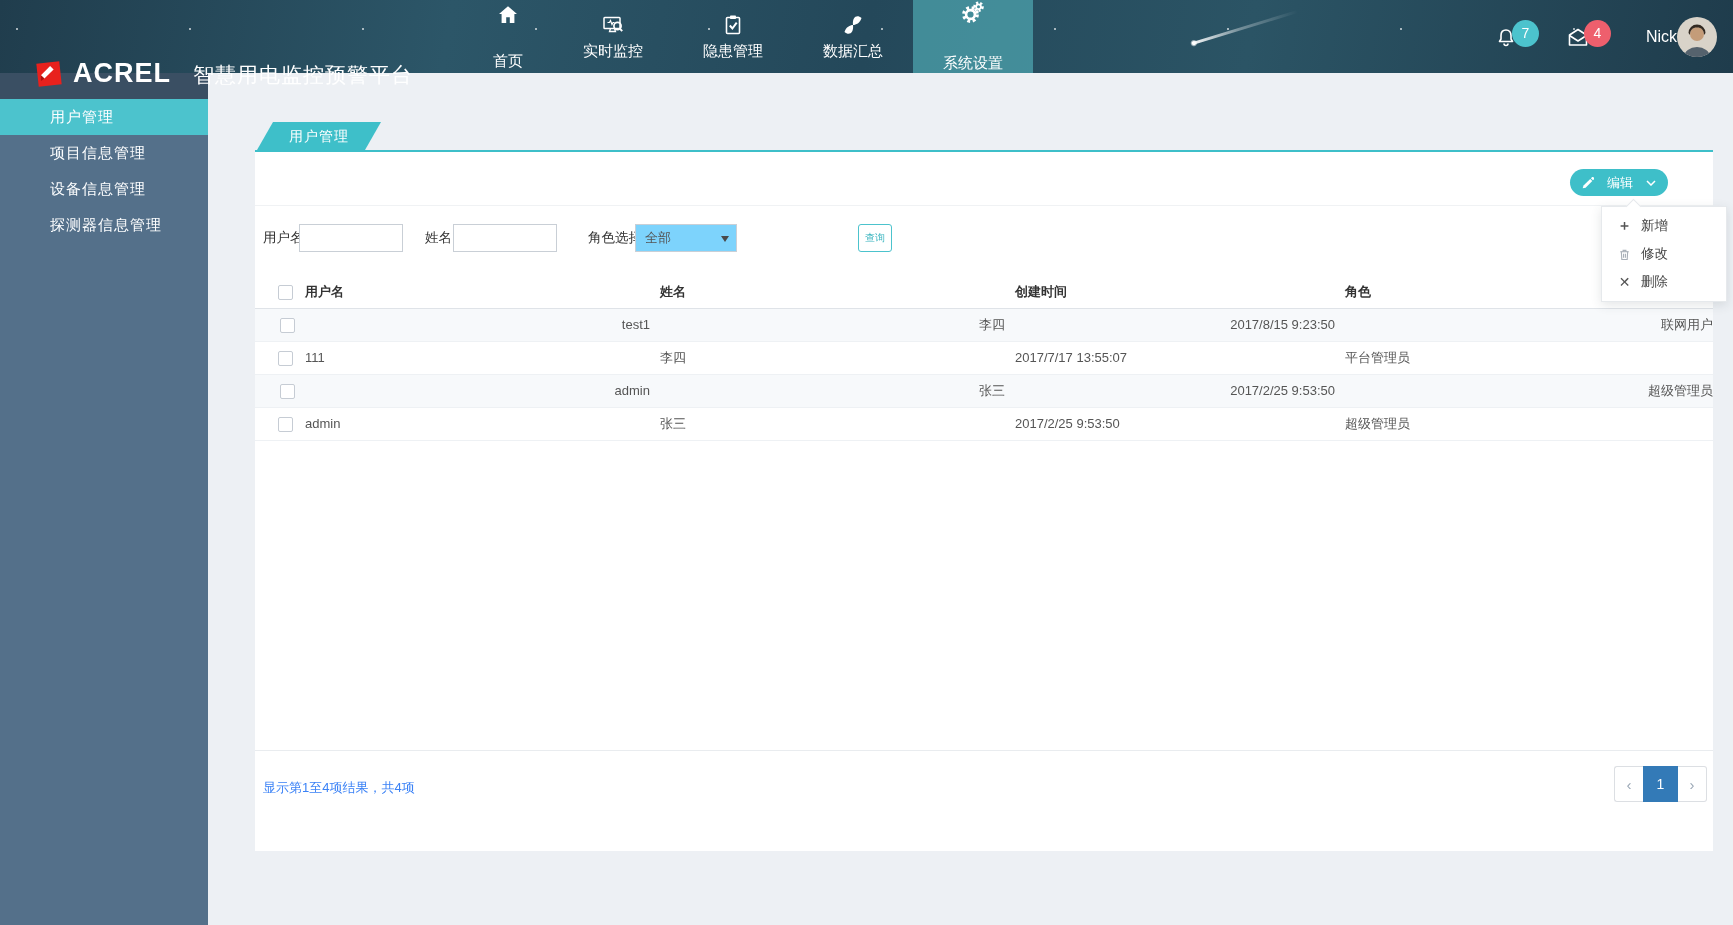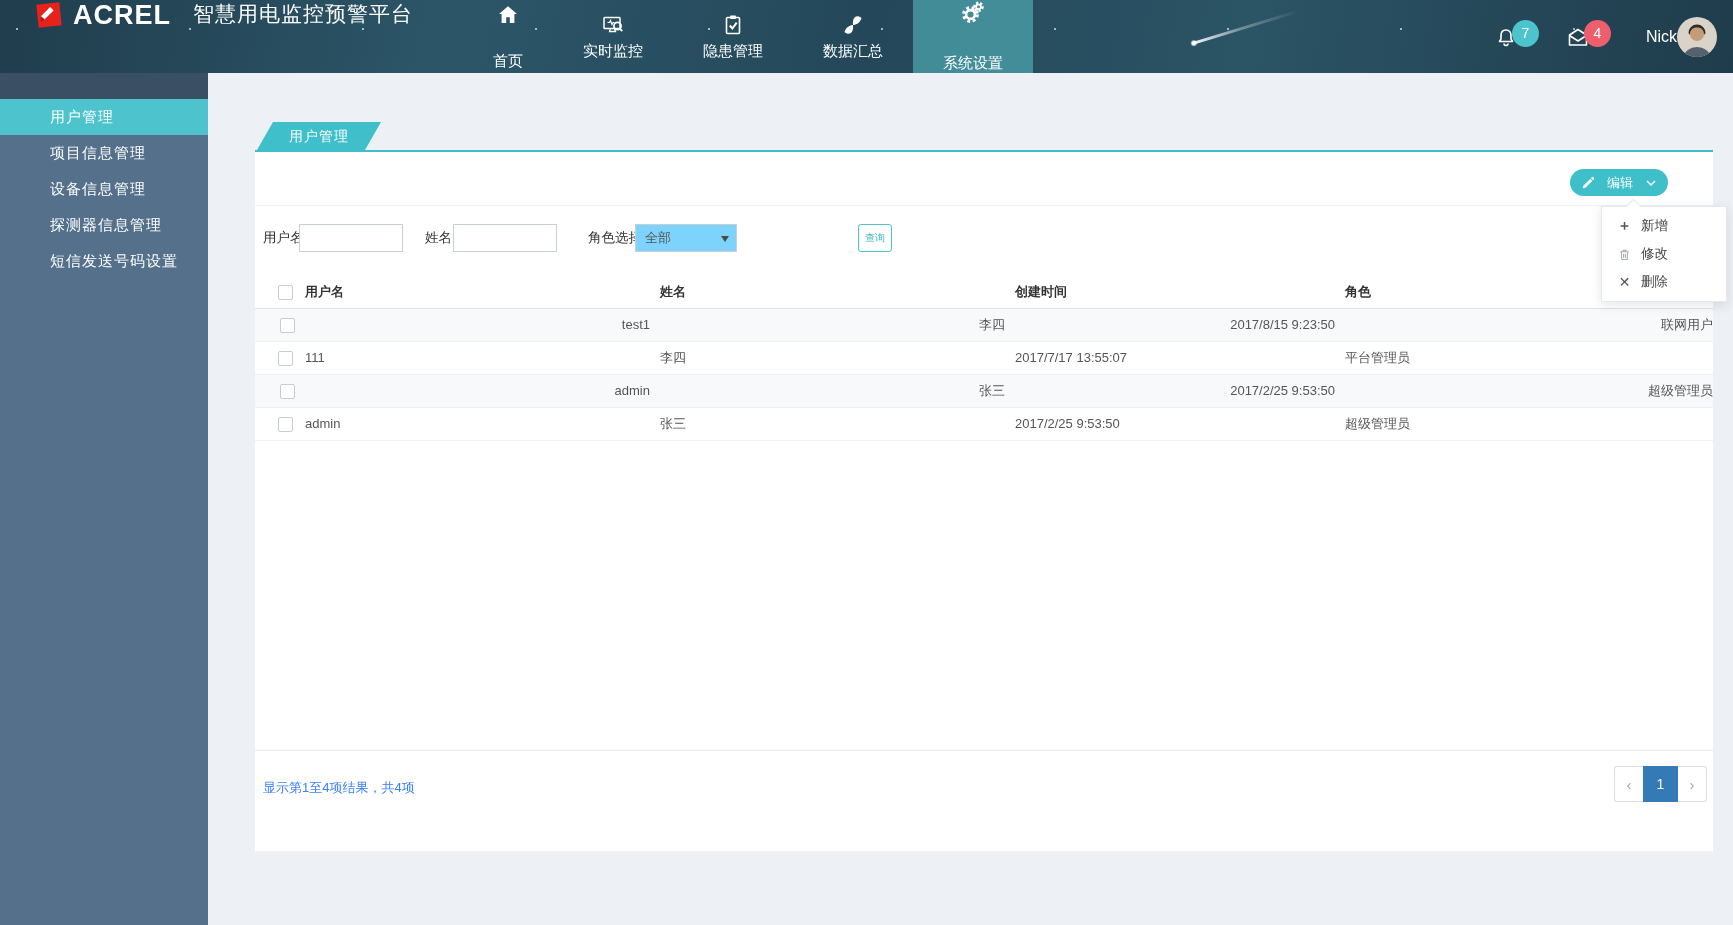--- a/index.html
+++ b/index.html
@@ -22,21 +22,21 @@
       linear-gradient(100deg,#203d4d 0%,#2c5668 26%,#24485a 50%,#2b5465 72%,#1f3c4c 100%);
     background-size:173px 61px,149px 47px,121px 53px,97px 37px,141px 67px,100% 100%;
     background-repeat:repeat,repeat,repeat,repeat,repeat,no-repeat;
     color:#fff; z-index:5;
   }
   .comet { position:absolute; left:1190px; top:26px; width:110px; height:3px; border-radius:2px;
     background:linear-gradient(90deg, rgba(255,255,255,.95) 0%, rgba(255,255,255,.35) 45%, rgba(255,255,255,0) 100%);
     transform:rotate(-17deg); }
   .comet::before { content:""; position:absolute; left:-2px; top:-2px; width:7px; height:7px; border-radius:50%;
     background:radial-gradient(circle,#fff 30%,rgba(255,255,255,0) 75%); }
-  .brand { position:absolute; left:34px; top:0; height:89px; display:flex; align-items:flex-start; }
+  .brand { position:absolute; left:34px; top:0; height:89px; display:flex; align-items:flex-end; }
   .logo-mark { width:30px; height:30px; margin-right:9px; }
   .logo-text { font-size:27px; font-weight:bold; letter-spacing:1px; }
   .app-title { font-size:21px; margin-left:22px; letter-spacing:1px; }
   .nav { position:absolute; left:463px; top:0; height:73px; display:flex; }
   .nav-item { height:73px; display:flex; flex-direction:column; align-items:center; justify-content:center;
     gap:5px; cursor:pointer; width:120px; }
   .nav-item:first-child { width:90px;gap:25px; }
   .nav-item.active { background:rgba(91,195,203,.55);justify-content:space-between; }
   .nav-item svg { width:24px; height:24px; display:block; }
   .nav-label { font-size:15px; }
@@ -207,21 +207,20 @@
   </div>
 </header>
 
 <aside class="sidebar">
   <div class="sidebar-top"></div>
   <ul class="sidebar-menu">
     <li class="sidebar-item active">用户管理</li>
     <li class="sidebar-item">项目信息管理</li>
     <li class="sidebar-item">设备信息管理</li>
     <li class="sidebar-item">探测器信息管理</li>
-    <li class="sidebar-item">短信发送号码设置</li>
   </ul>
 </aside>
 
 <div class="tab">用户管理</div>
 <div class="tab-underline"></div>
 
 <div class="panel">
 
   <button class="edit-btn">
     <span>

